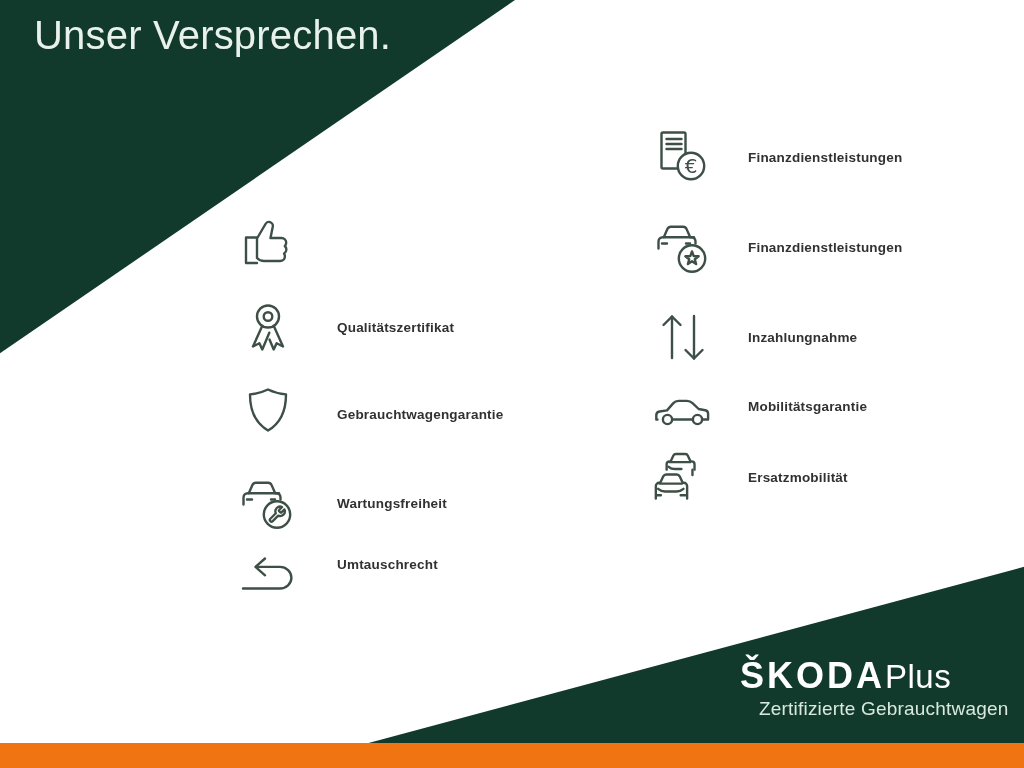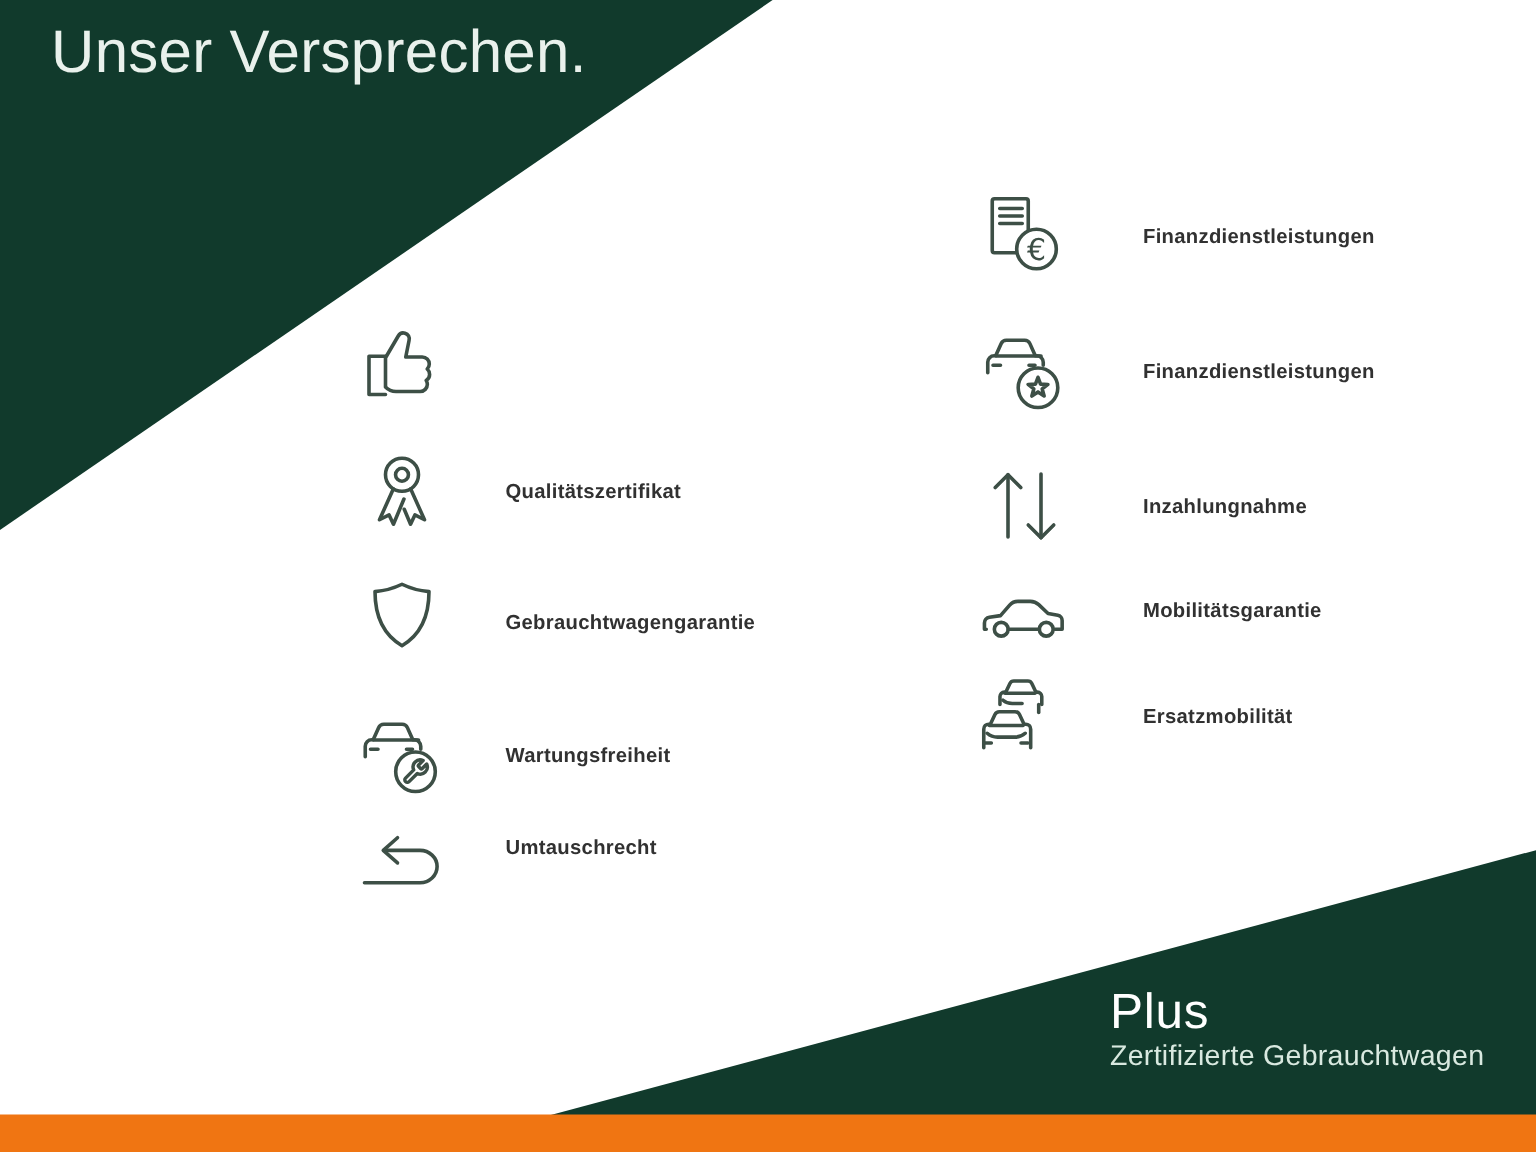--- a/index.html
+++ b/index.html
@@ -22,26 +22,26 @@
   .orange-bar{position:absolute;left:0;bottom:0;width:1024px;height:25px;background:var(--orange);}
   .heading{
     position:absolute;left:34px;top:8px;color:var(--heading);
     font-size:40px;line-height:55px;font-weight:400;letter-spacing:.2px;
   }
   .heading span{display:block;}
   .row{position:absolute;display:flex;align-items:center;height:64px;}
   .row .icon{width:64px;height:64px;flex:0 0 64px;display:flex;align-items:center;justify-content:center;}
   .row .label{font-size:13.5px;font-weight:700;color:var(--label);letter-spacing:.2px;white-space:nowrap;}
   .col-left .label{margin-left:37px;}
-  .col-right .label{margin-left:47px;}
+  .col-right .label{margin-left:33px;}
   .footer{position:absolute;left:740px;top:655px;color:#ffffff;}
   .brand-line{display:flex;align-items:baseline;}
   .brand{font-size:36px;font-weight:700;letter-spacing:3px;}
   .brand-suffix{font-size:33px;font-weight:300;letter-spacing:.5px;}
-  .tagline{font-size:19px;font-weight:400;color:var(--tagline);margin-top:1px;letter-spacing:.2px;}
+  .tagline{font-size:19px;font-weight:400;color:var(--tagline);margin-top:1px;letter-spacing:.2px;margin-left:19px;}
   svg.ic{display:block;}
 </style>
 </head>
 <body>
 
 <div class="tri tri-top"></div>
 <div class="tri tri-bottom"></div>
 <div class="orange-bar"></div>
 
 <div class="heading">
@@ -166,16 +166,17 @@
         <path d="M4.5 20.5c2 1.8 4.5 2.8 7.5 2.8h12.5c3 0 5.5-1 7.5-2.8"></path>
         <path d="M2.5 27.5h5M29 27.5h5"></path>
       </g>
     </svg>
   </span>
   <span class="label">Ersatzmobilität</span>
 </div>
 
 <div class="footer">
   <div class="brand-line">
+    <span class="brand">ŠKODA</span>
     <span class="brand-suffix">Plus</span>
   </div>
   <div class="tagline">Zertifizierte Gebrauchtwagen</div>
 </div>
 
 </body></html>

